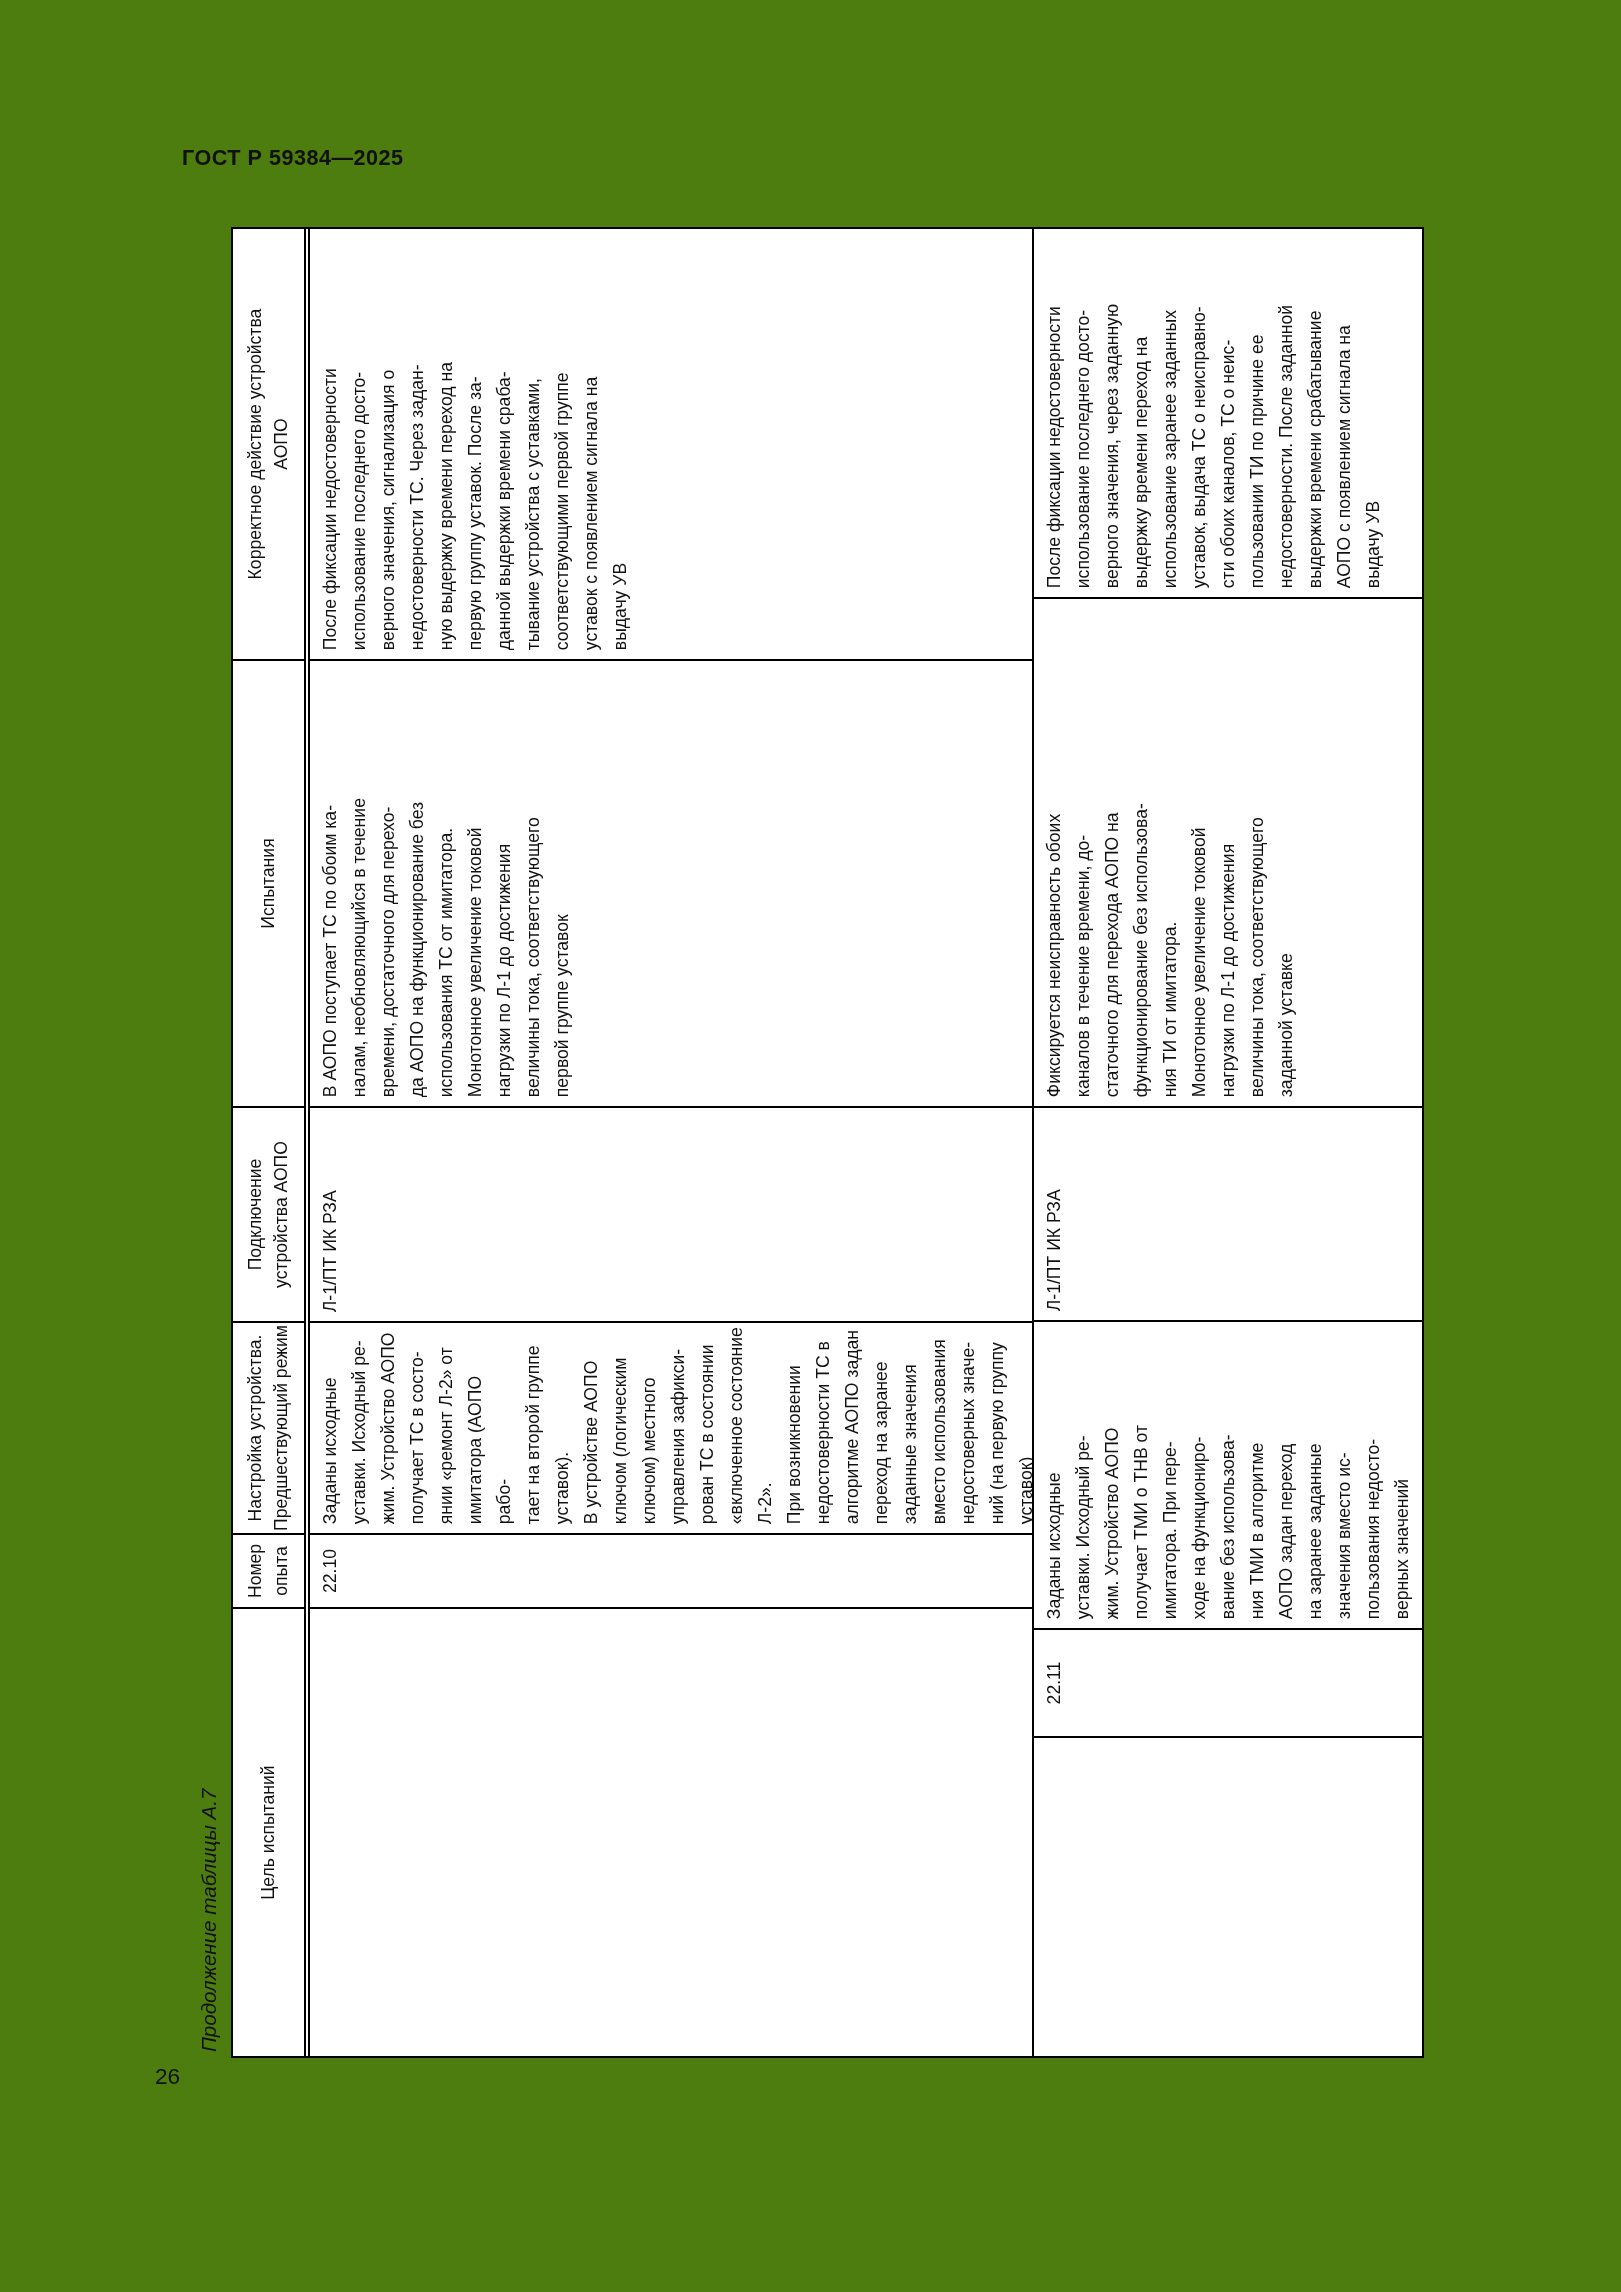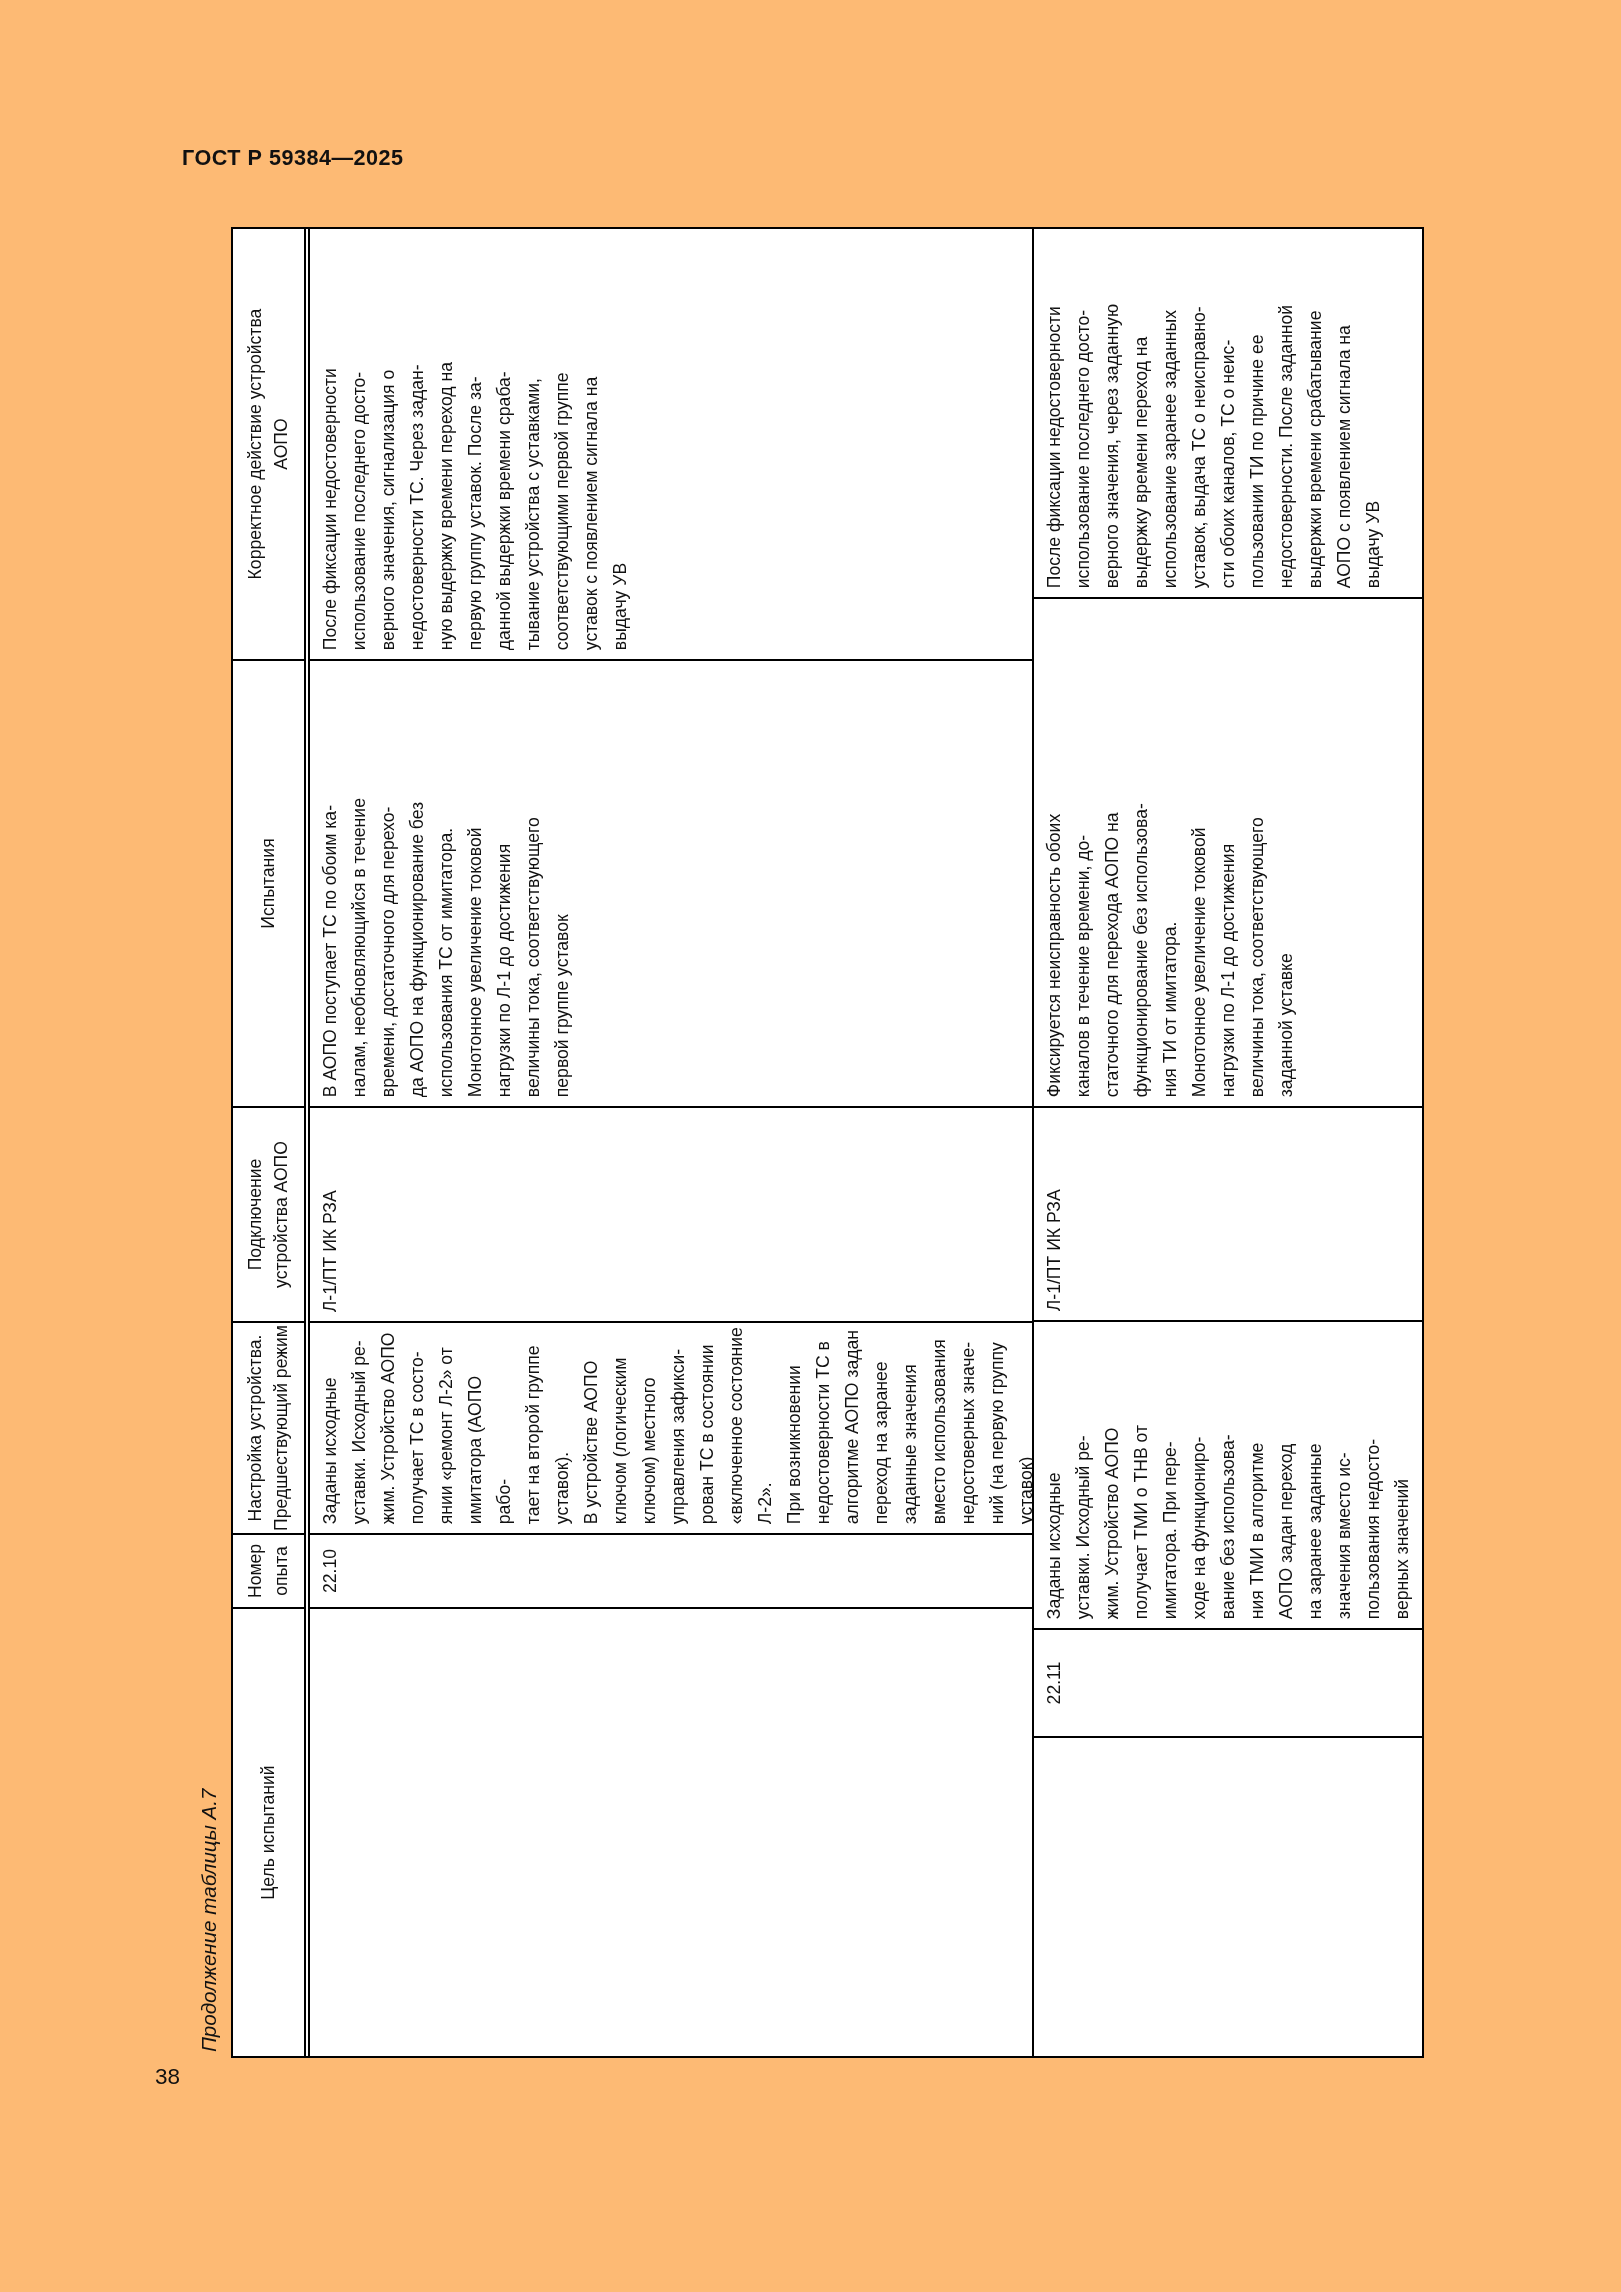--- a/index.html
+++ b/index.html
@@ -1,18 +1,18 @@
 <!DOCTYPE html>
 <html><head>
 <meta charset="utf-8">
 <style>
   html,body { margin:0; padding:0; background:#e8e8e8; }
   .page {
     position:relative; width:1621px; height:2293px;
-    background:#fdba74; overflow:hidden; margin:0 auto;
+    background:#4d7c0f; overflow:hidden; margin:0 auto;
     font-family:"Liberation Sans", sans-serif; color:#111;
   }
   .running-header {
     position:absolute; left:182px; top:145px;
     font-size:21.6px; font-weight:bold; letter-spacing:0.5px;
     white-space:nowrap;
   }
   .pagenum {
     position:absolute; left:155px; top:2064px;
     font-size:22.5px;
@@ -174,16 +174,16 @@
 пользовании ТИ по причине ее
 недостоверности. После заданной
 выдержки времени срабатывание
 АОПО с появлением сигнала на
 выдачу УВ</div>
       </div>
 
     </div>
   </div>
 
-  <div class="pagenum">38</div>
+  <div class="pagenum">26</div>
 
 </div>
 
 
 </body></html>

